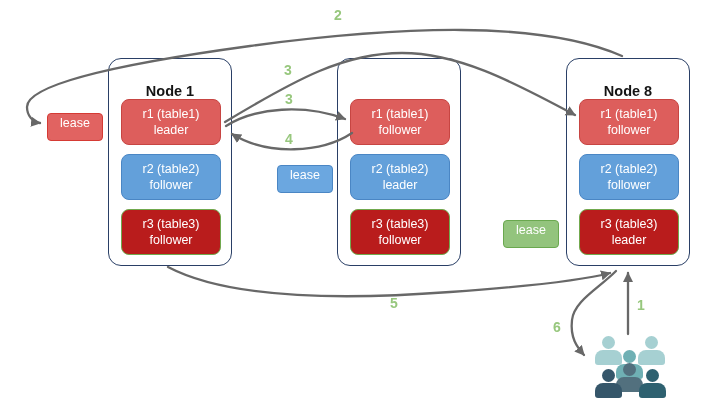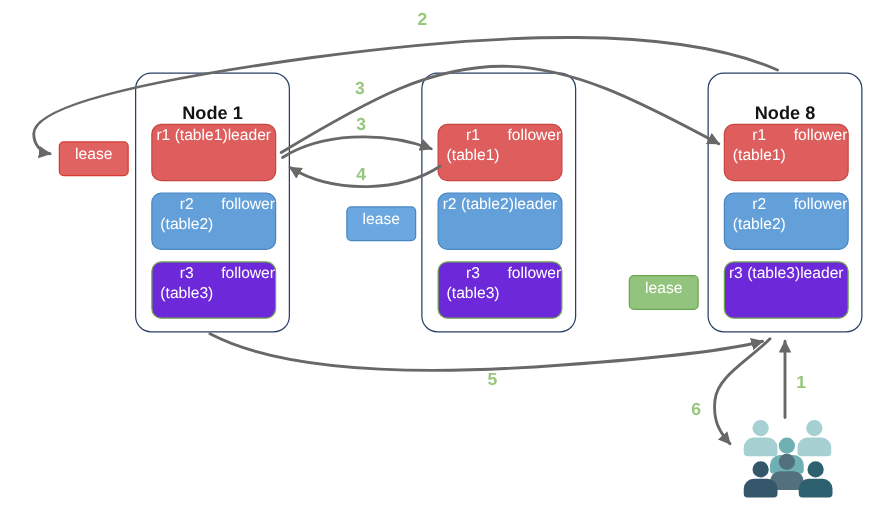--- a/index.html
+++ b/index.html
@@ -9,25 +9,25 @@
   }
   .arrows{position:absolute;left:0;top:0;width:704px;height:405px;pointer-events:none;z-index:5;}
   .node{
     position:absolute;top:58px;width:124px;height:208px;background:#ffffff;
     border:1.6px solid #2a3f66;border-radius:13px;z-index:1;box-sizing:border-box;
   }
   .node-title{margin-top:24px;text-align:center;font-size:14.5px;font-weight:bold;color:#141414;}
   .replica{
     position:absolute;left:12px;width:100px;height:46px;border-radius:8px;
     box-sizing:border-box;color:#ffffff;text-align:center;font-size:12.5px;line-height:16px;
-    display:flex;flex-direction:row;justify-content:center;
+    display:flex;flex-direction:column;justify-content:center;
   }
   .replica.red{background:#dd5e5c;border:1.5px solid #c74542;}
   .replica.blue{background:#63a0da;border:1.5px solid #4a86c4;}
-  .replica.green{background:#6d28d9;border:1.5px solid #71a94e;}
+  .replica.green{background:#b91c1c;border:1.5px solid #71a94e;}
   .r-0{top:40px;} .r-1{top:95px;justify-content:center;} .r-2{top:150px;}
   .lease{
     position:absolute;width:56px;height:28px;border-radius:4px;box-sizing:border-box;
     color:#ffffff;font-size:12.5px;text-align:center;line-height:19px;z-index:2;
   }
   .lease.red{left:47px;top:113px;background:#e16361;border:1.5px solid #d53a34;}
   .lease.blue{left:277px;top:165px;background:#6ba7e0;border:1.5px solid #4a86c4;}
   .lease.green{left:503px;top:220px;background:#93c47d;border:1.5px solid #6aa84f;}
   .step{
     position:absolute;font-size:14px;font-weight:bold;color:#97c77d;z-index:6;

